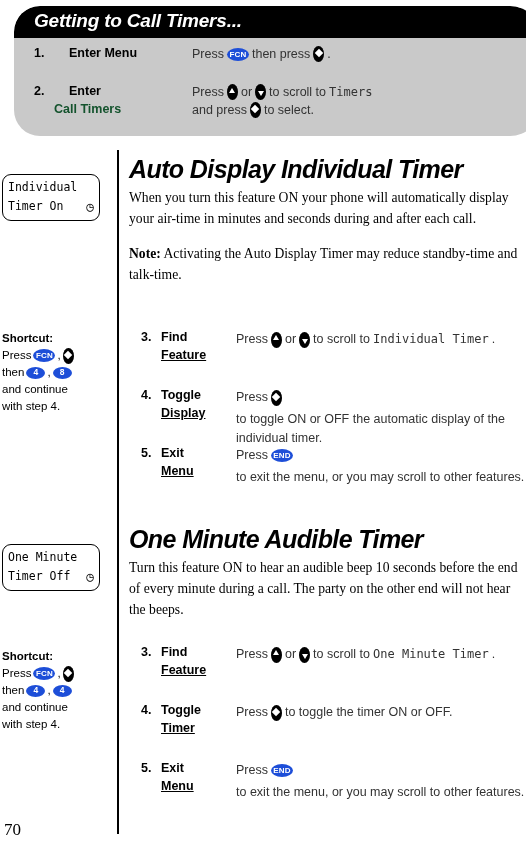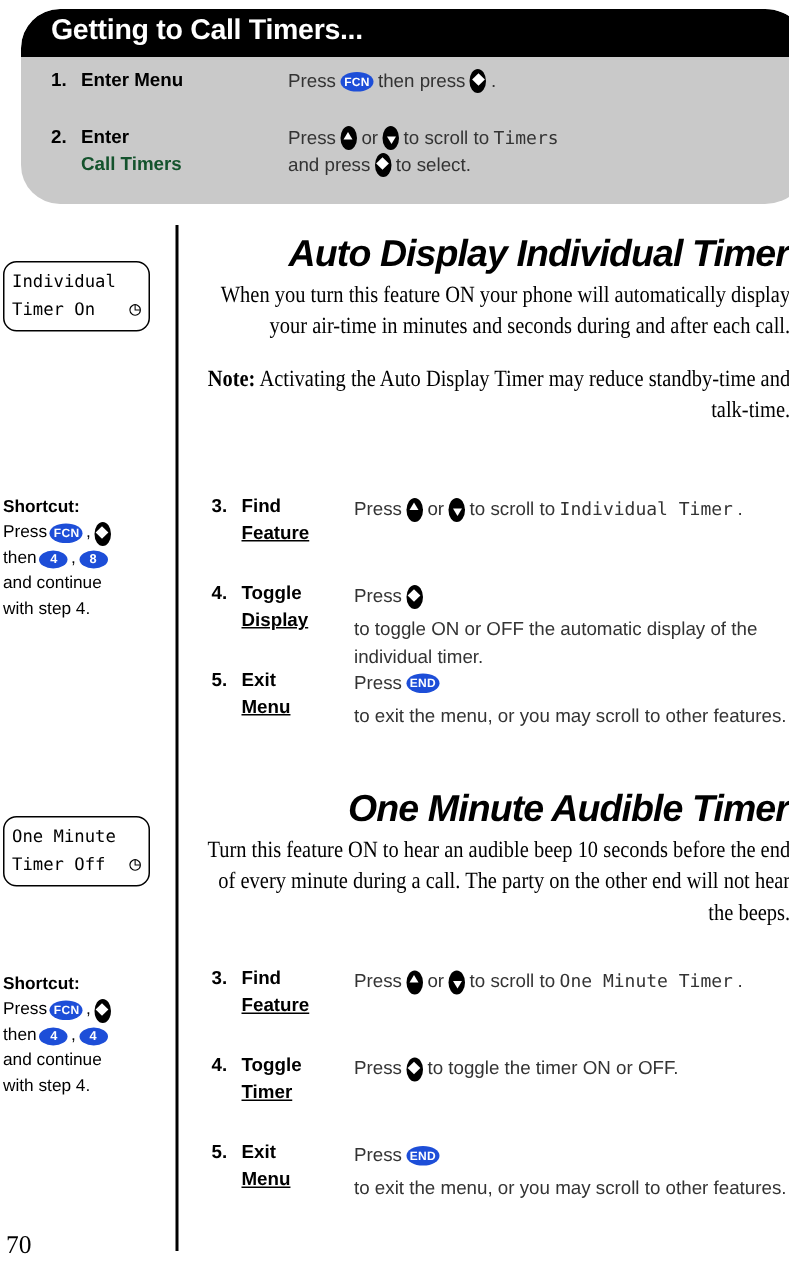--- a/index.html
+++ b/index.html
@@ -28,30 +28,31 @@
     border-top-left-radius: 26px;
     border-top-right-radius: 30px;
   }
   .intro-header-title {
     position: absolute; left: 20px; top: 4px;
     color: #ffffff;
     font-size: 19px;
     font-weight: bold;
     letter-spacing: -0.2px;
     white-space: nowrap;
+    font-style: italic;
   }
 
   .intro-rows { position: absolute; left: 0; top: 36px; width: 100%; }
   .intro-row { position: relative; height: 38px; }
   .irow-num {
     position: absolute; left: 20px; top: 4px;
     font-size: 12.5px; font-weight: bold; color:#000;
   }
   .irow-label {
-    position: absolute; left: 40px; top: 4px;
+    position: absolute; left: 55px; top: 4px;
     font-size: 12.5px; font-weight: bold; color:#000;
     white-space: nowrap;
   }
   .irow-label2 {
     position: absolute; left: 40px; top: 22px;
     font-size: 12.5px; font-weight: bold; color:#14532d;
     white-space: nowrap;
   }
   .irow-text {
     position: absolute; left: 178px; top: 4px;
@@ -125,21 +126,21 @@
   .shortcut {
     position: absolute; left: 2px; width: 108px;
     font-size: 11.5px; color: #000; line-height: 17px;
   }
   .shortcut .sc-title { font-weight: bold; }
   .sc-line { white-space: nowrap; display:flex; align-items:center; gap:2px; }
   .sc1 { top: 330px; }
   .sc2 { top: 648px; }
 
   
-  .main { position: absolute; left: 129px; width: 397px; text-align: right; }
+  .main { position: absolute; left: 129px; width: 397px; }
 
   .sect-title {
     font-size: 25px;
     font-weight: bold;
     font-style: italic;
     letter-spacing: -0.6px;
     color: #000;
     white-space: nowrap;
     margin: 0;
   }

